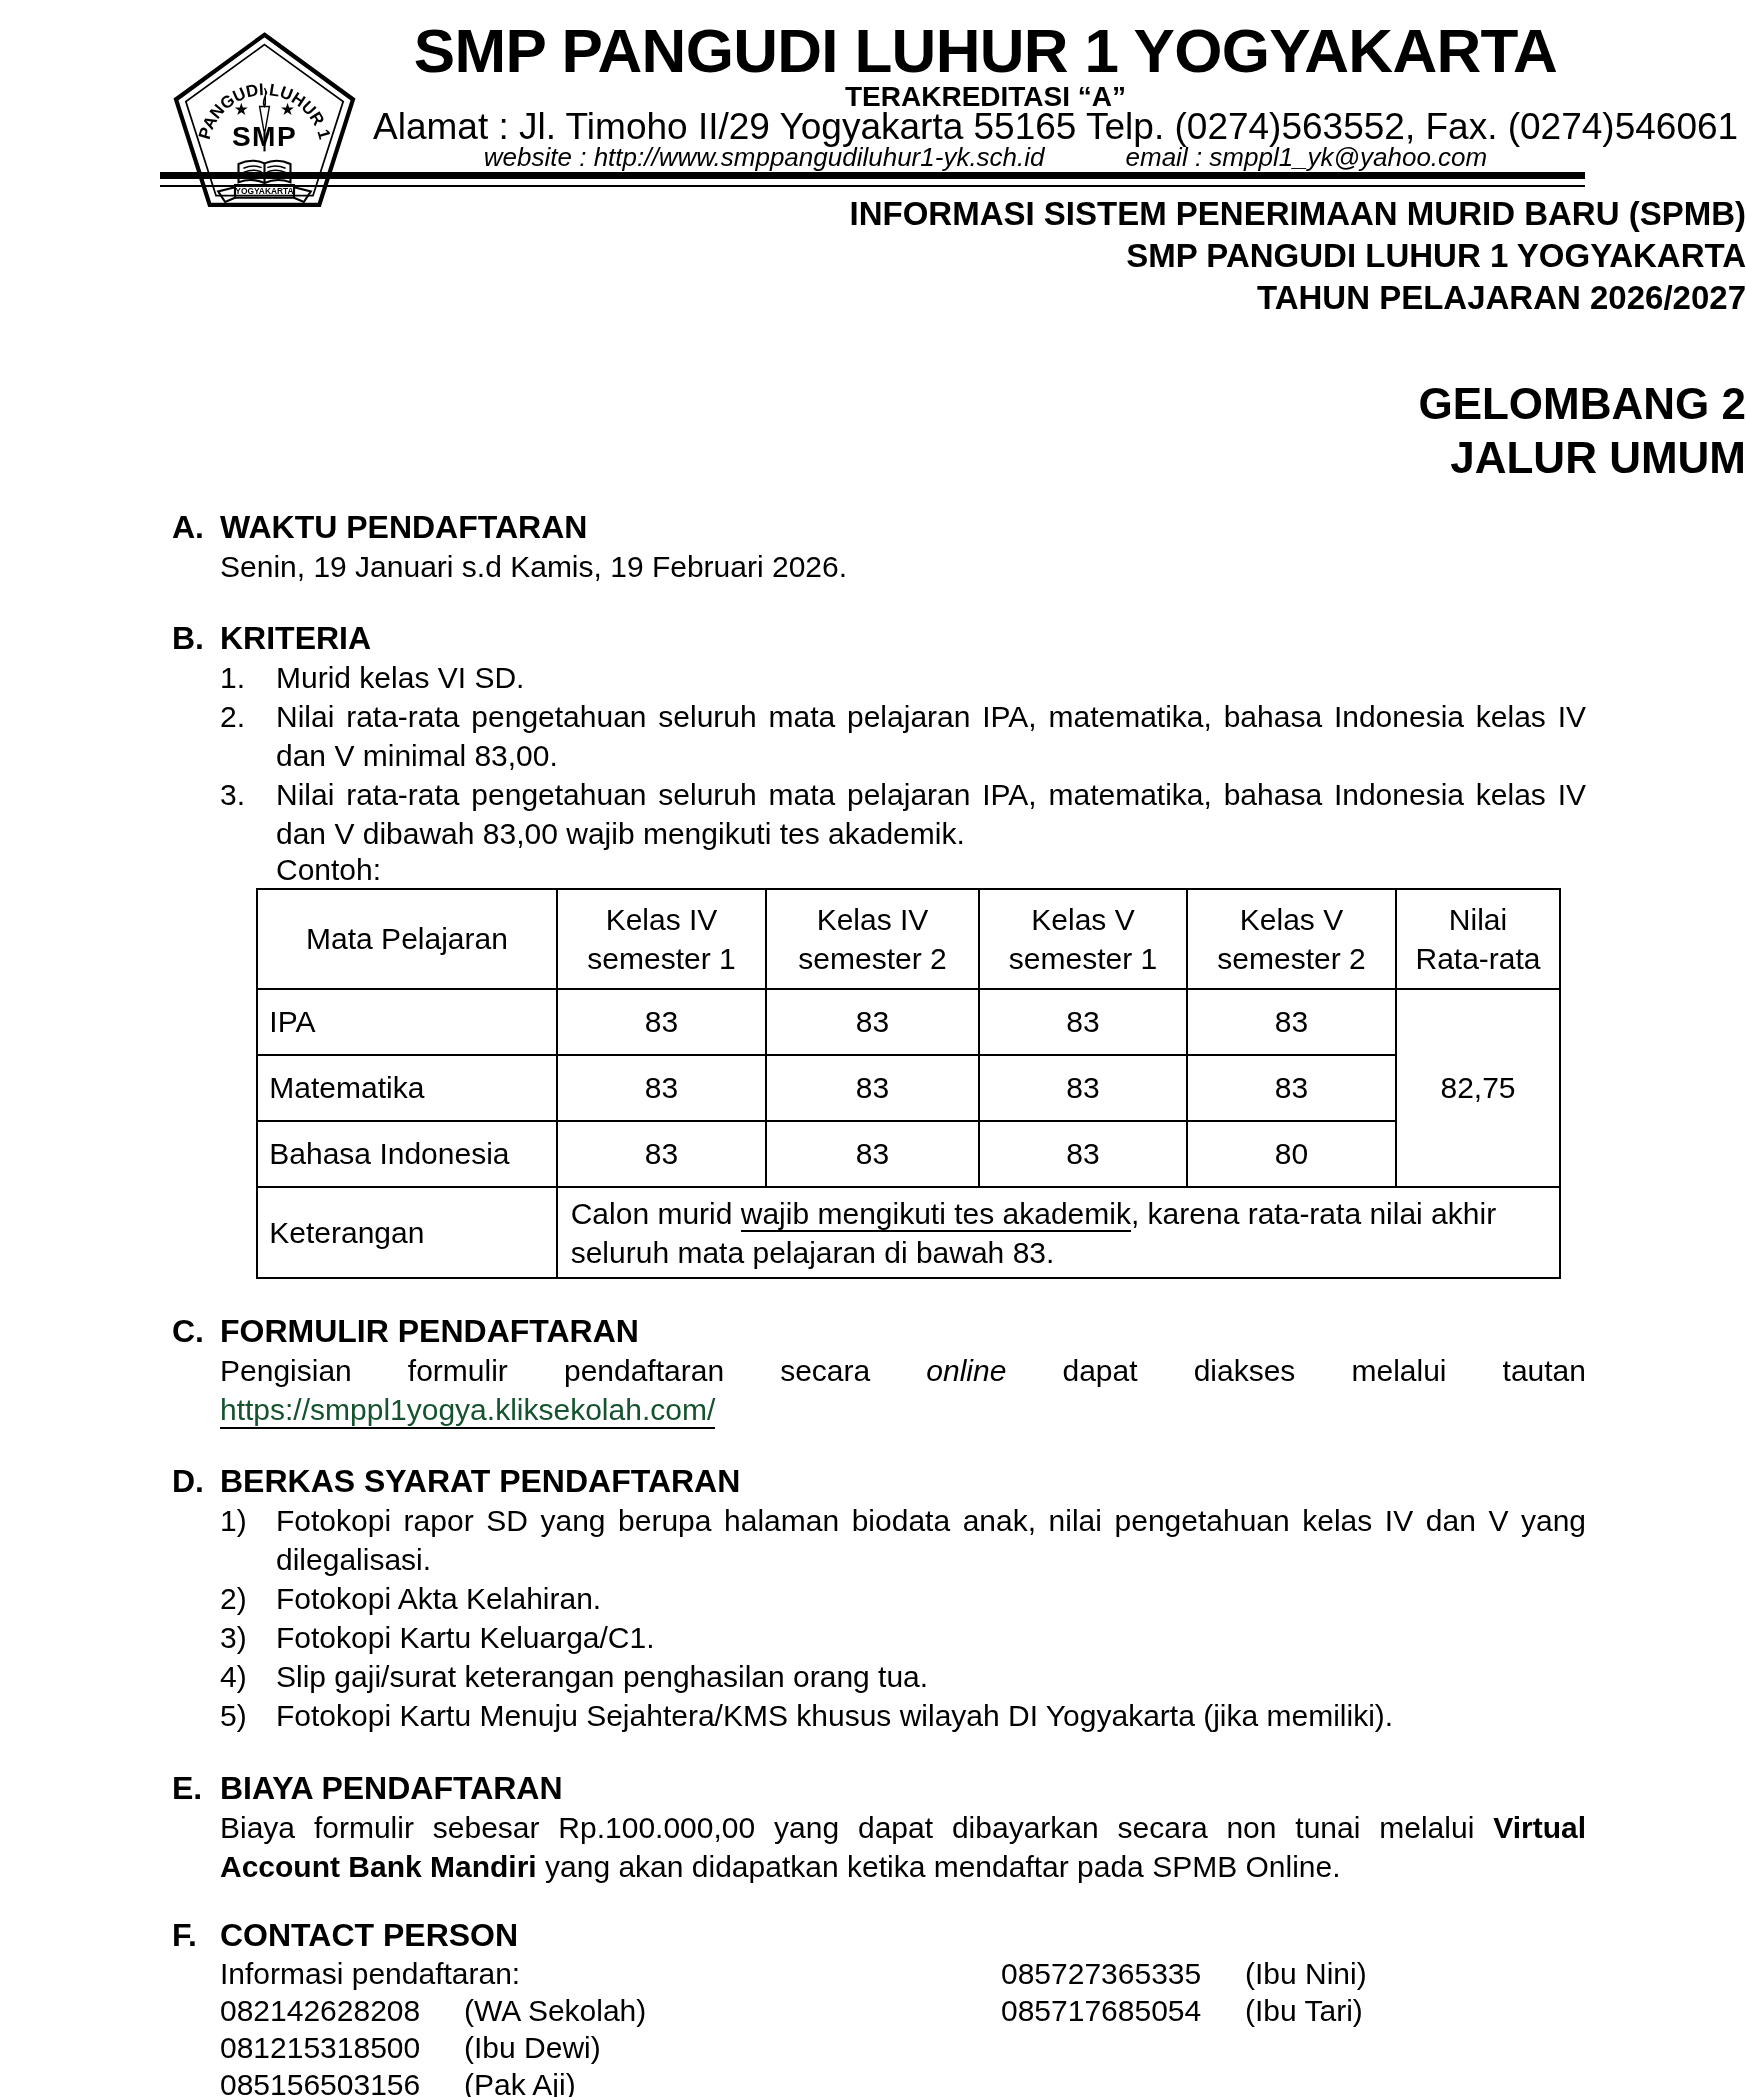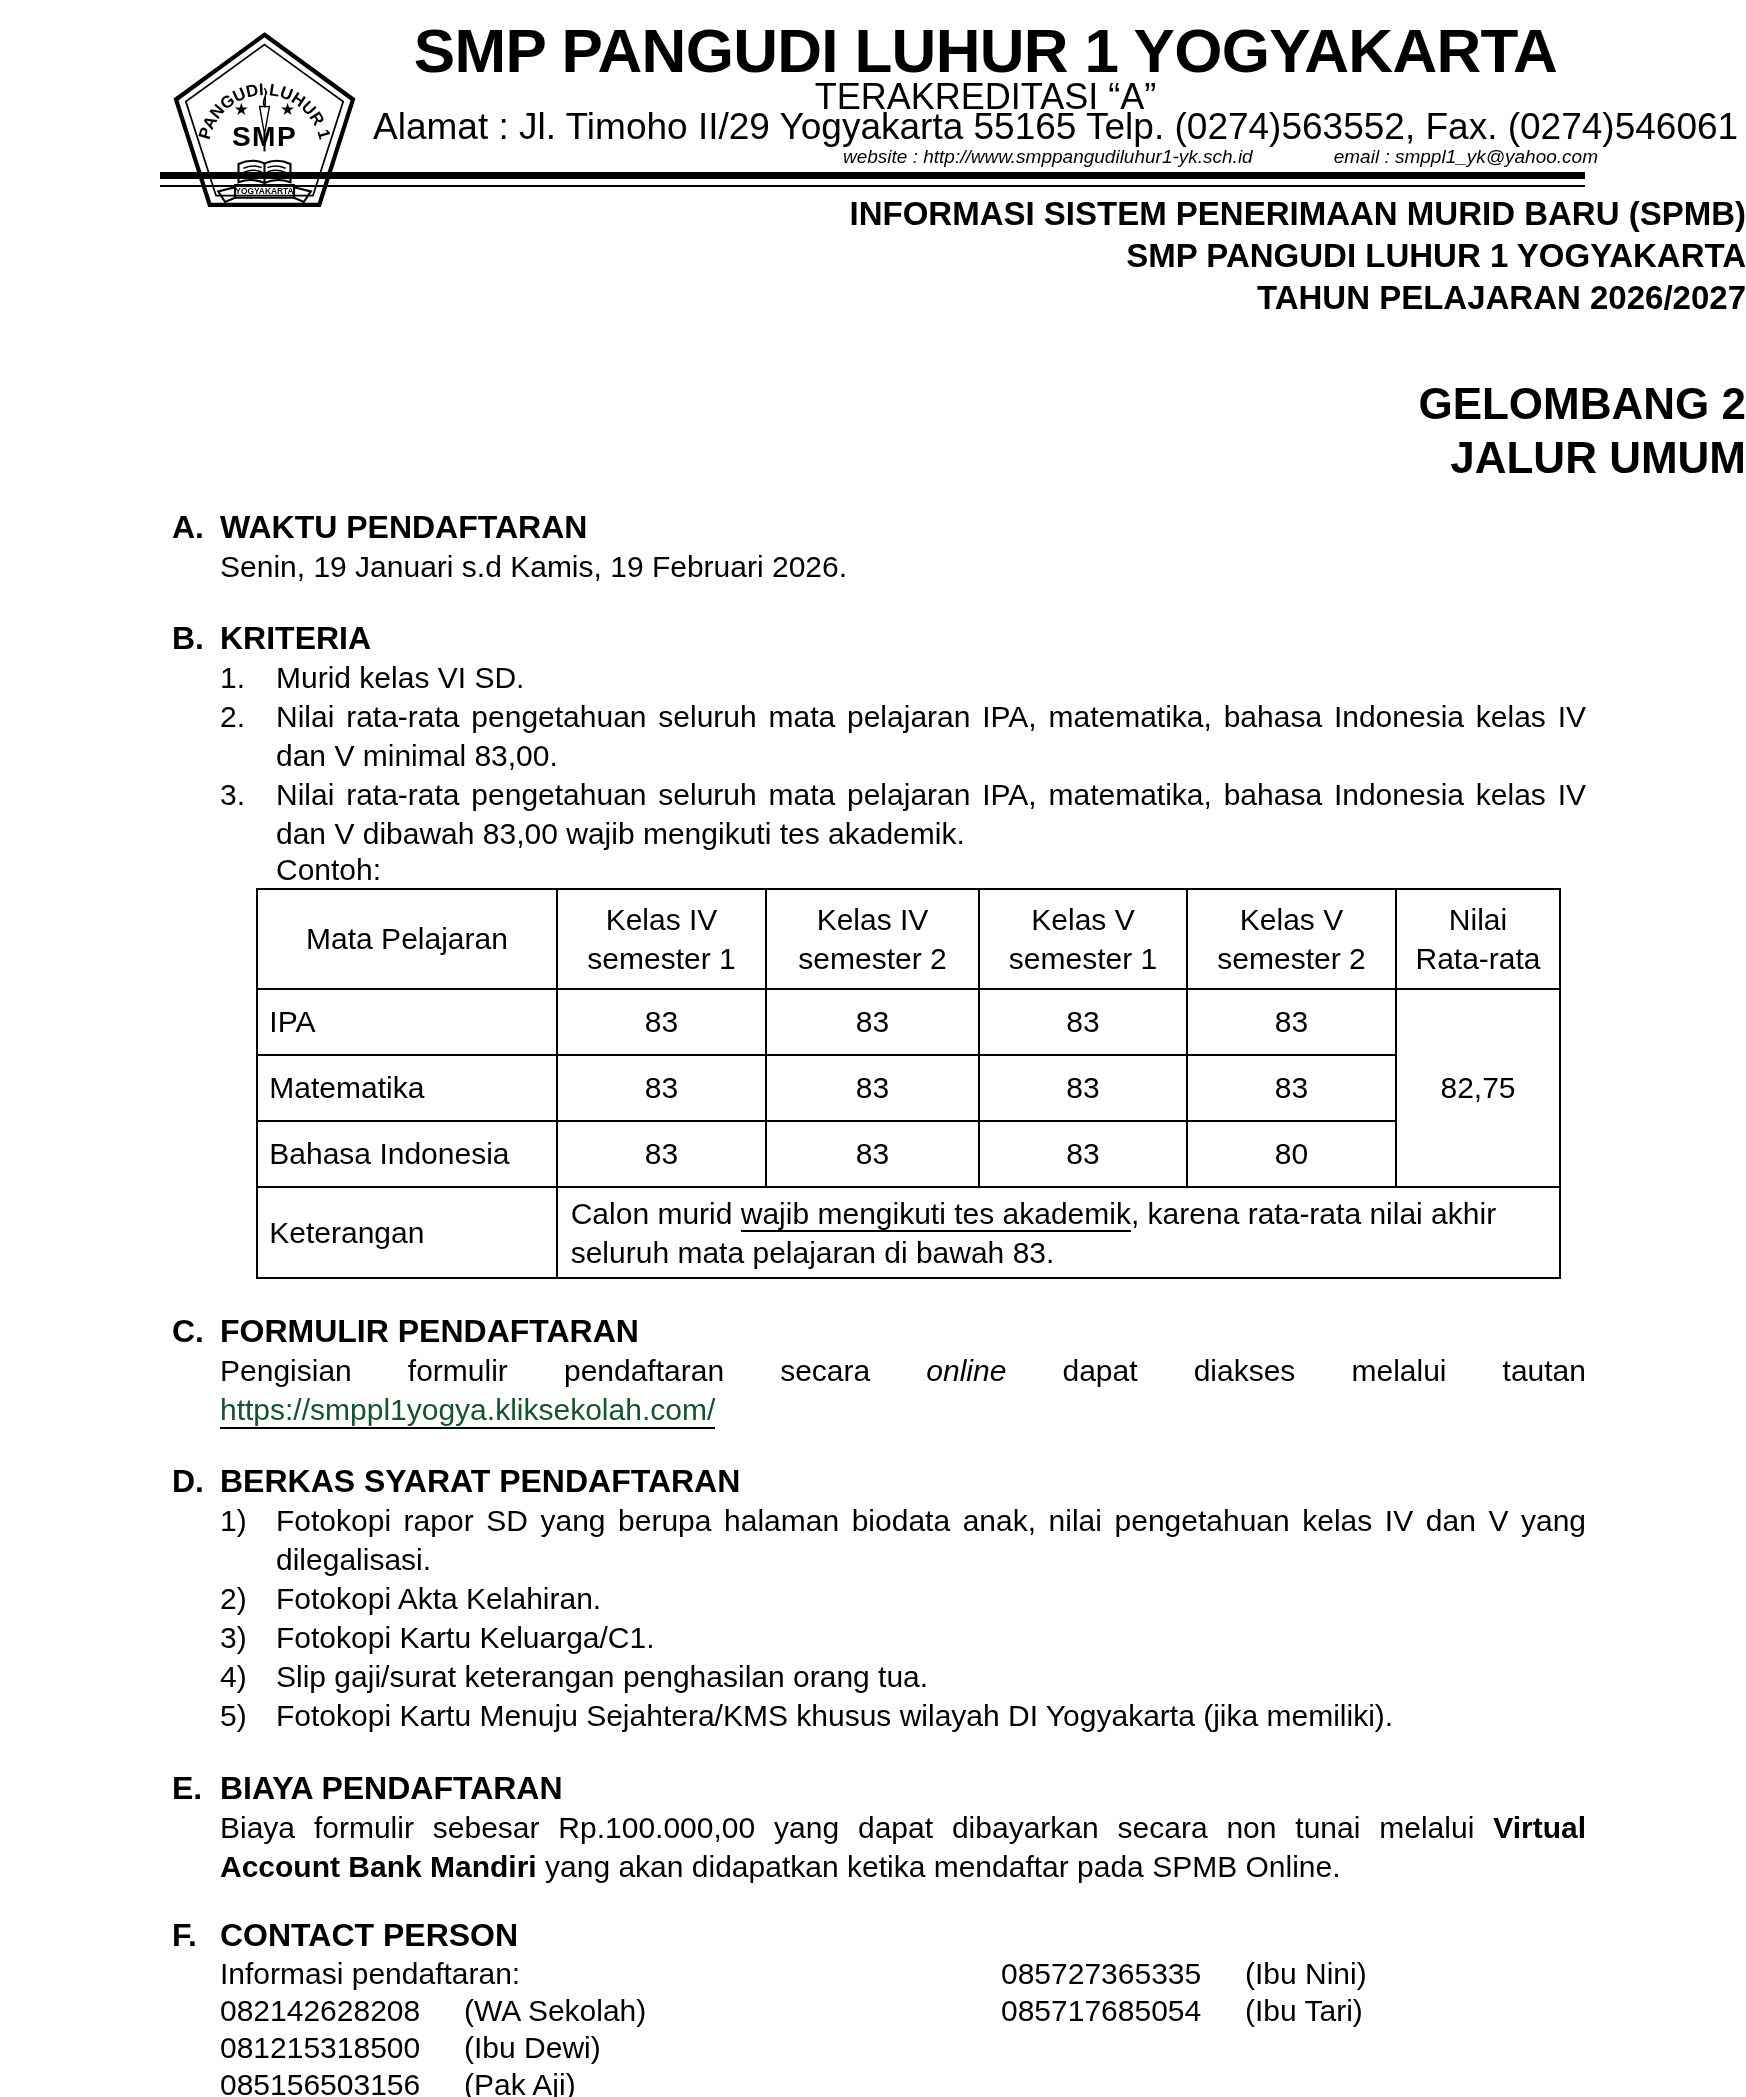--- a/index.html
+++ b/index.html
@@ -9,23 +9,23 @@
     background:#ffffff; color:#000;
     font-family:"Liberation Sans","DejaVu Sans",sans-serif;
     overflow:hidden;
   }
   
   .letterhead { position:relative; padding-top:20px; }
   .logo { position:absolute; left:173px; top:32px; width:183px; height:177px; }
   .head-text { margin-left:373px; width:1225px; text-align:center; }
   .foundation { font-family:"Liberation Serif","DejaVu Serif",serif; font-size:37px; line-height:35px; white-space:nowrap; }
   .school-name { font-size:62px; font-weight:bold; line-height:61px; letter-spacing:-0.7px; white-space:nowrap; }
-  .accreditation { font-size:36px; font-weight:normal; line-height:31px; }
+  .accreditation { font-size:28px; font-weight:bold; line-height:31px; }
   .address { font-size:37px; line-height:30px; white-space:nowrap; }
-  .web-email { font-size:19px; line-height:30px; font-style:italic; display:flex; justify-content:flex-end; gap:81px; white-space:nowrap; }
+  .web-email { font-size:26px; line-height:30px; font-style:italic; display:flex; justify-content:center; gap:81px; white-space:nowrap; }
   .rule { margin-left:160px; width:1425px; height:15px; border-top:7.7px solid #000; border-bottom:2.8px solid #000; }
   
   .title-block { text-align:right; margin-top:5.6px; }
   .title-line { font-size:33px; font-weight:bold; line-height:42px; }
   .wave-line { font-size:44px; font-weight:bold; line-height:54px; margin-top:58px; }
   .path-line { font-size:44px; font-weight:bold; line-height:54px; }
   
   .content { margin-left:172px; margin-right:160px; font-size:30px; line-height:39px; }
   .sec-head { display:flex; font-size:32px; font-weight:bold; line-height:39px; }
   .sec-letter { width:48px; flex:none; }

